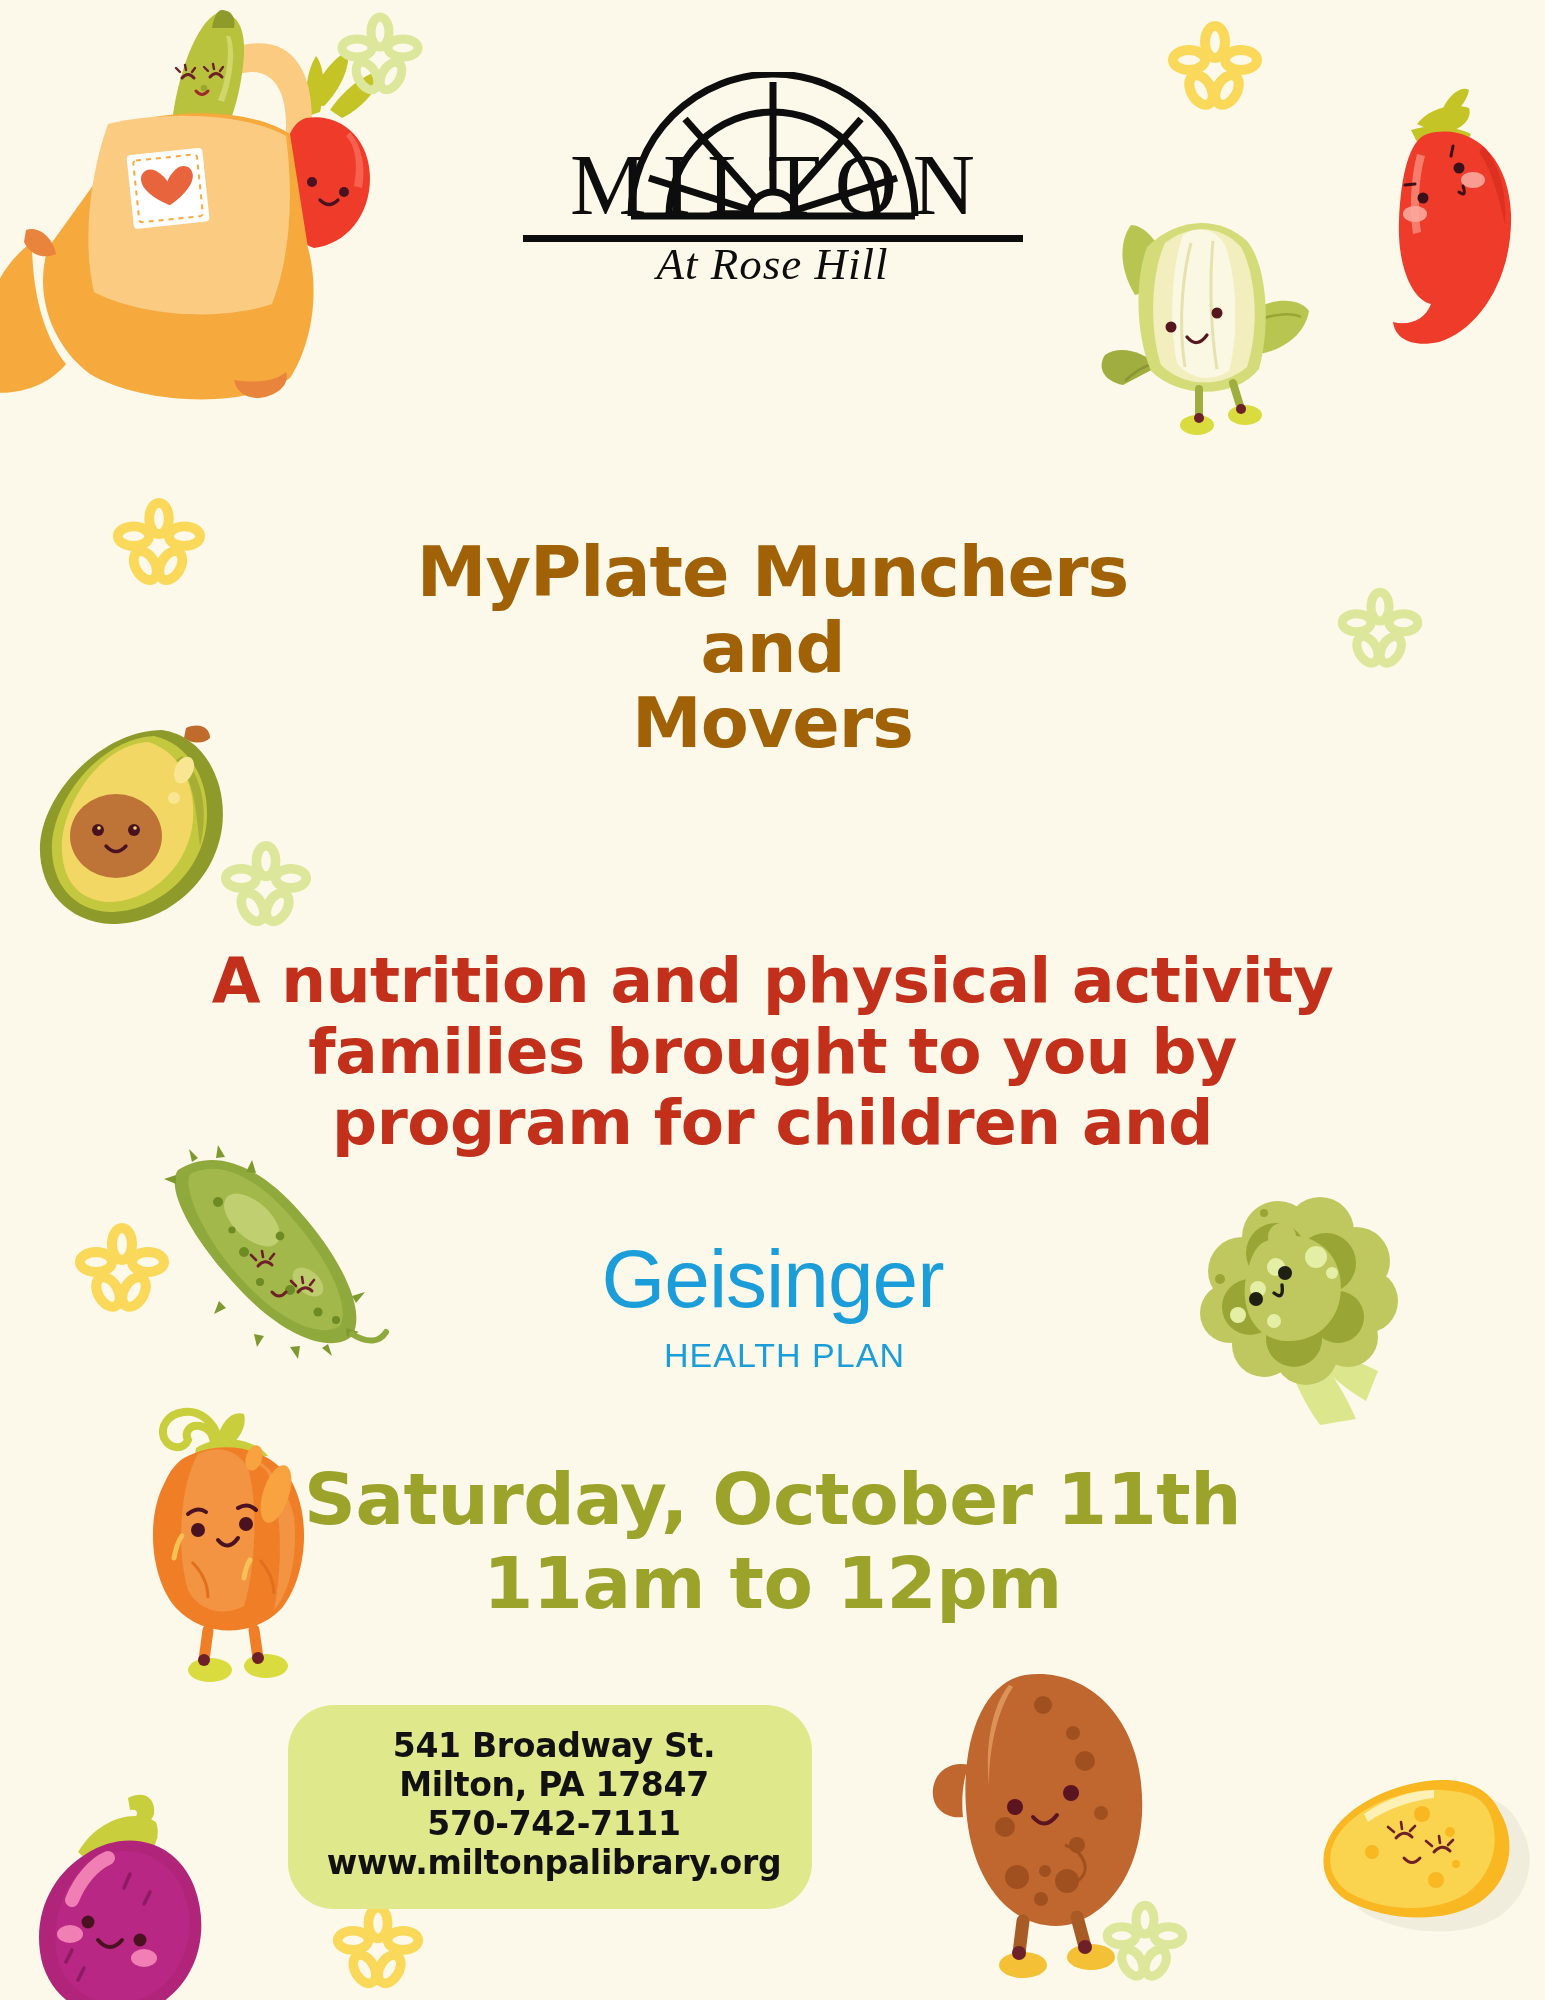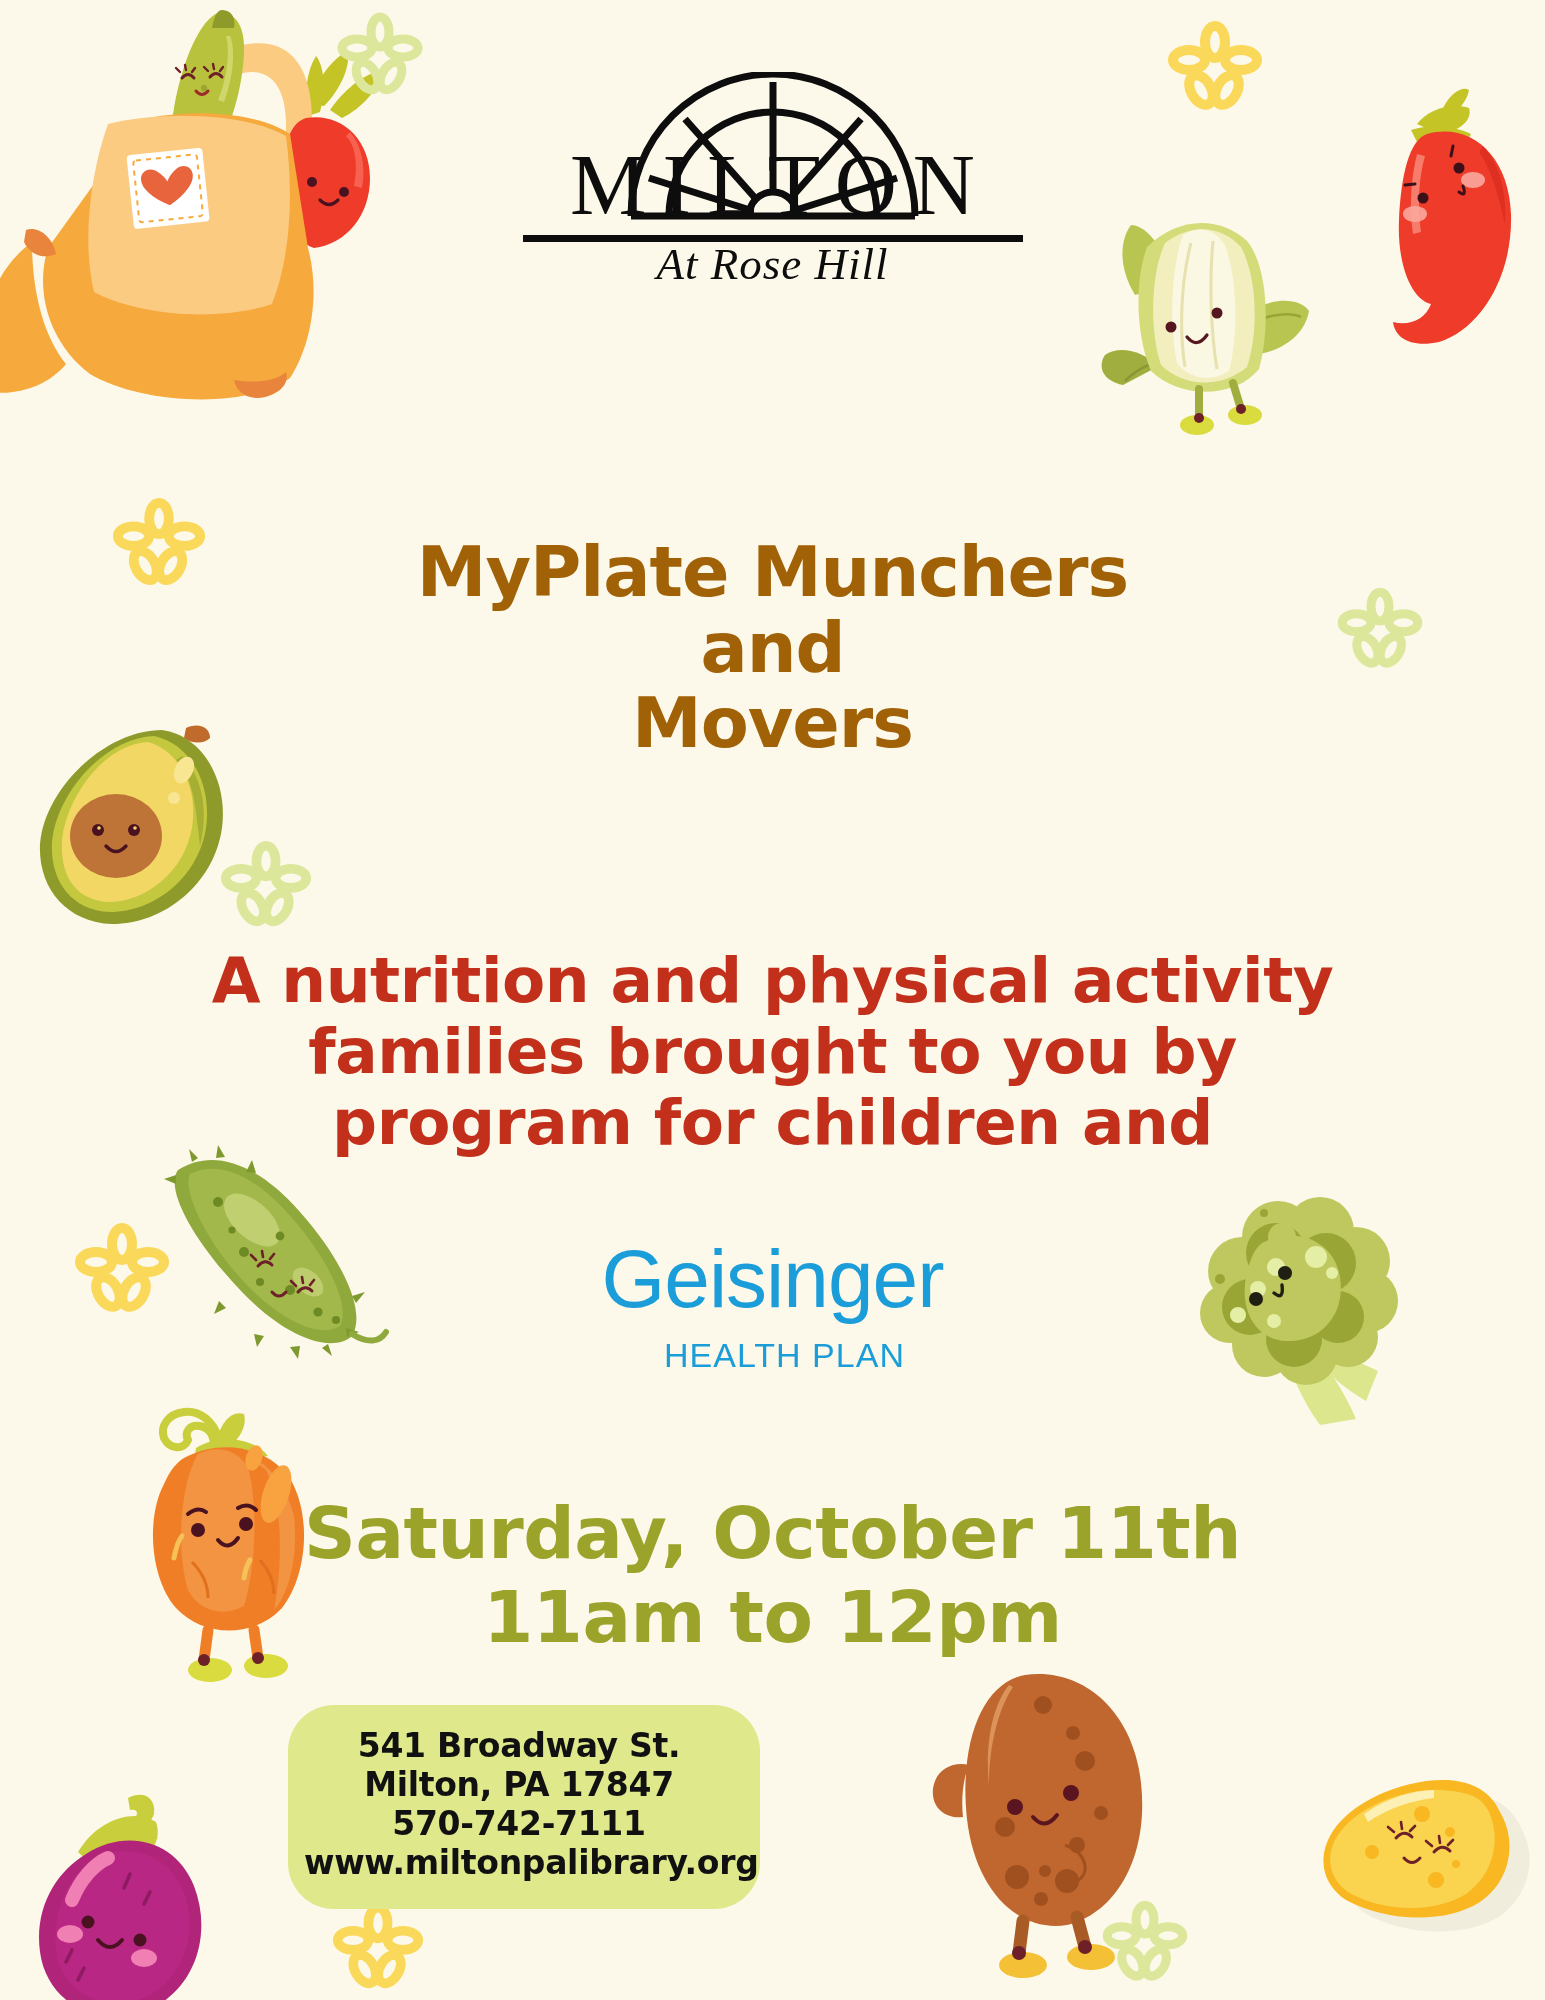--- a/index.html
+++ b/index.html
@@ -140,30 +140,29 @@
     left: 0; right: 0;
     top: 1458px;
     text-align: center;
     color: #9BA32B;
     font-family: "DejaVu Sans", sans-serif;
     font-weight: bold;
     font-size: 72px;
     line-height: 1.16;
     letter-spacing: -0.5px;
     z-index: 5;
-    margin-top: 34px;
   }
 
   
   .address-card {
     position: absolute;
     left: 288px;
     top: 1705px;
-    width: 472px;
-    padding: 22px 26px 26px 16px;
+    width: 524px;
+    padding: 22px 26px 26px 34px;
     box-sizing: border-box;
     background: #DFE88A;
     border-radius: 46px;
     text-align: center;
     z-index: 5;
   }
   .address-line {
     font-family: "DejaVu Sans", sans-serif;
     font-weight: bold;
     font-size: 33px;

